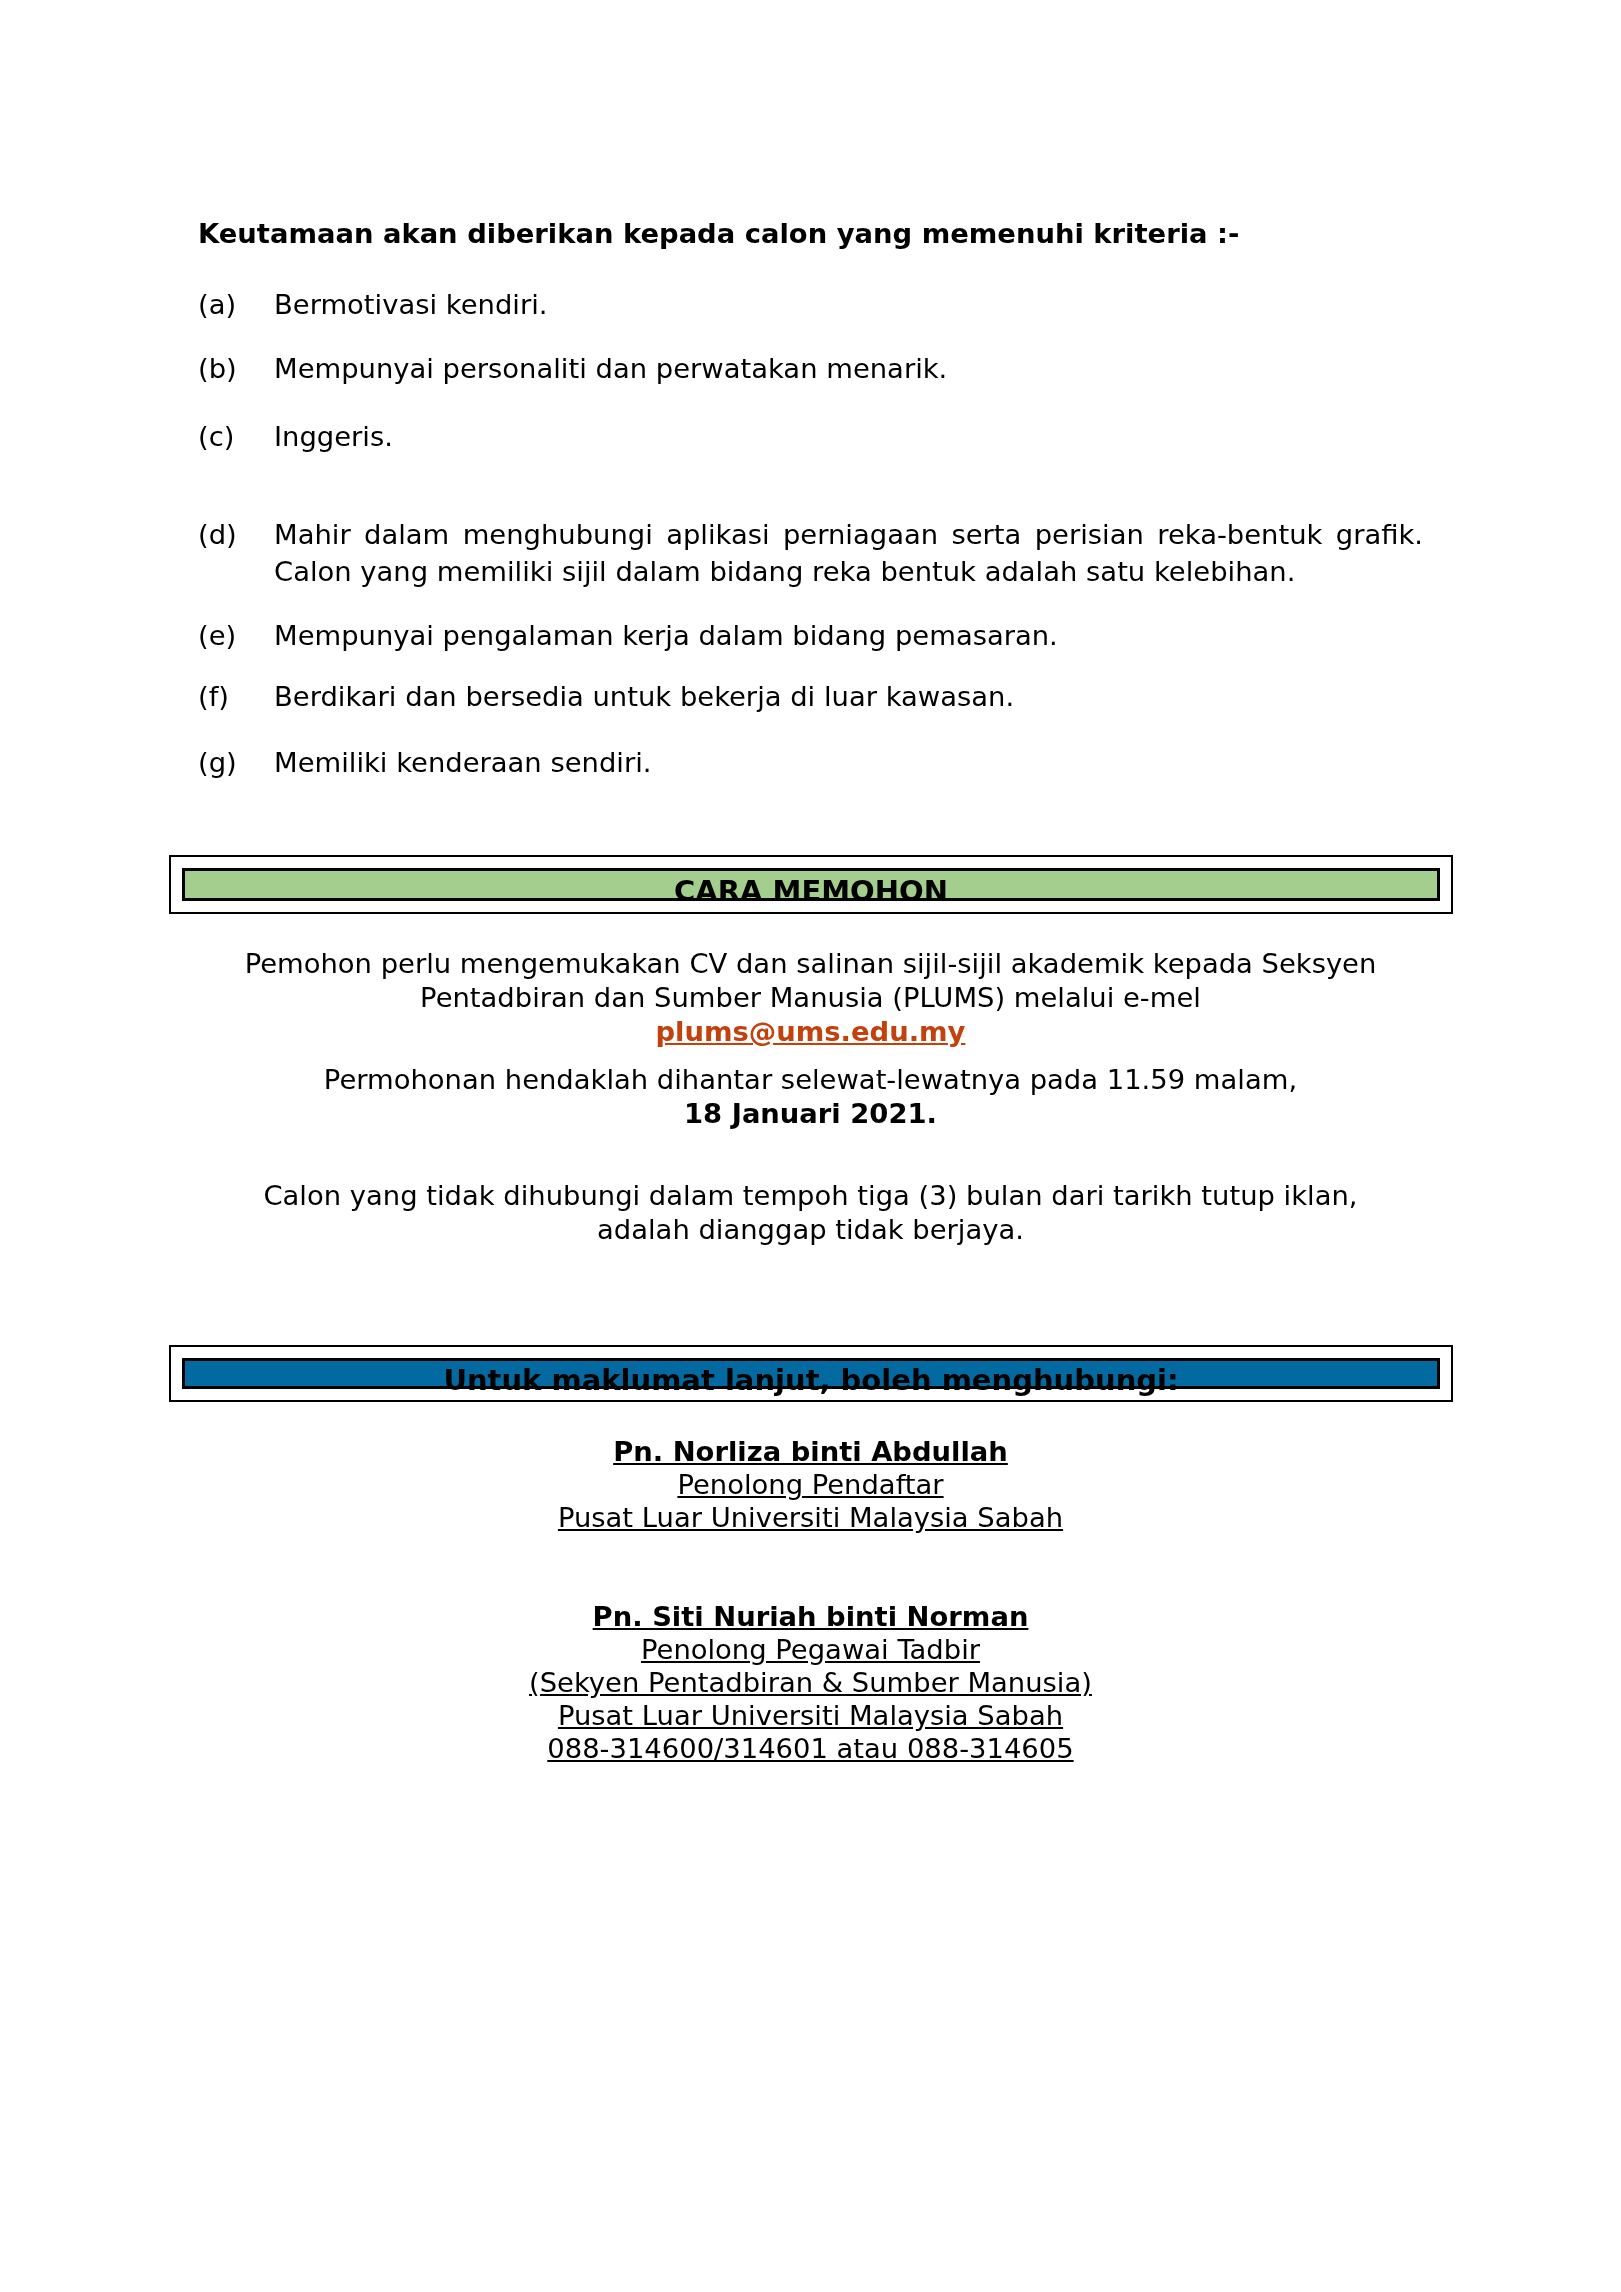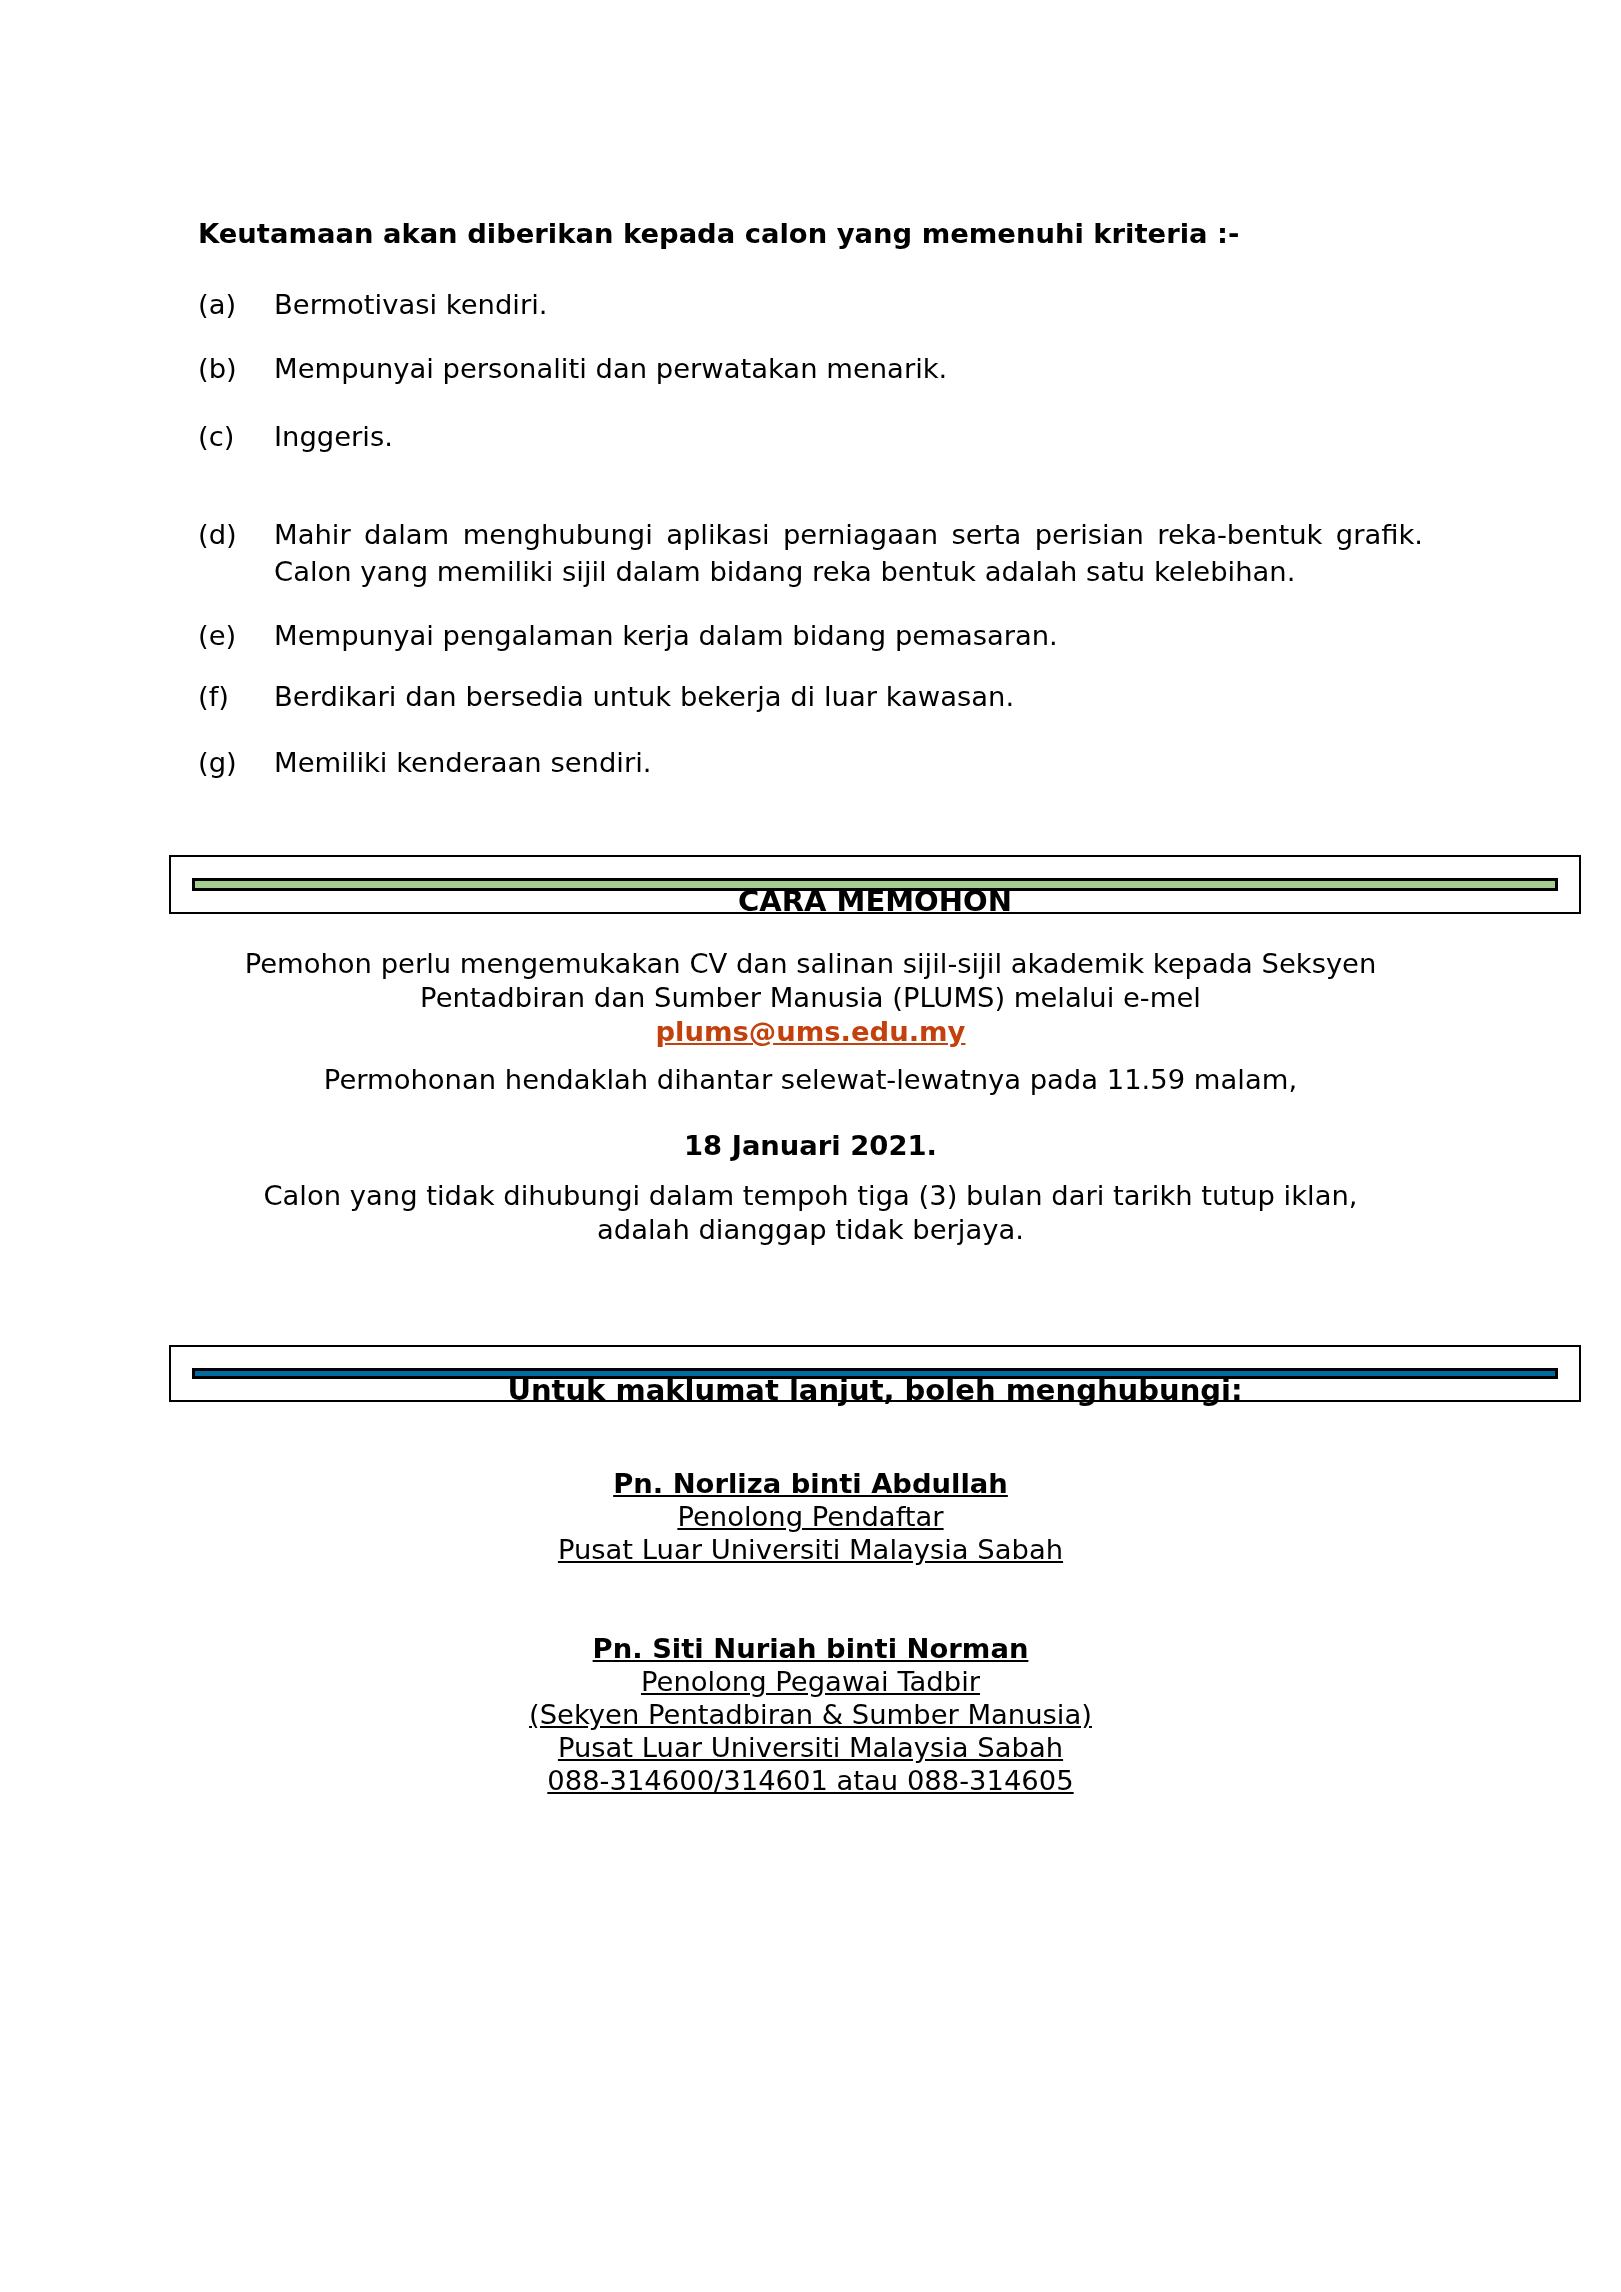--- a/index.html
+++ b/index.html
@@ -36,24 +36,24 @@
   .item .txt {
     margin-left: 76px;
   }
   .jline {
     text-align: justify;
     text-align-last: justify;
   }
   .banner-outer {
     position: absolute;
     left: 169px;
-    width: 1412px;
+    width: 1284px;
     box-sizing: border-box;
     border: 2px solid #000;
-    padding: 21px;
+    padding: 11px;
     background: #ffffff;
   }
   .banner-inner {
     box-sizing: border-box;
     height: 100%;
     border: 3.9px solid #000;
     text-align: center;
     font-weight: bold;
     font-size: 29px;
   }
@@ -65,21 +65,21 @@
     line-height: 34px;
   }
   .contact {
     position: absolute;
     left: 198px;
     width: 1225px;
     text-align: center;
     line-height: 33px;
     text-decoration: underline;
   }
-  .bold { font-weight: bold; margin-top: 32px; }
+  .bold { font-weight: bold; }
   .email-link {
     font-weight: bold;
     text-decoration: underline;
     color: #c2410c;
   }
 </style>
 </head>
 <body>
 
 <div class="page">

